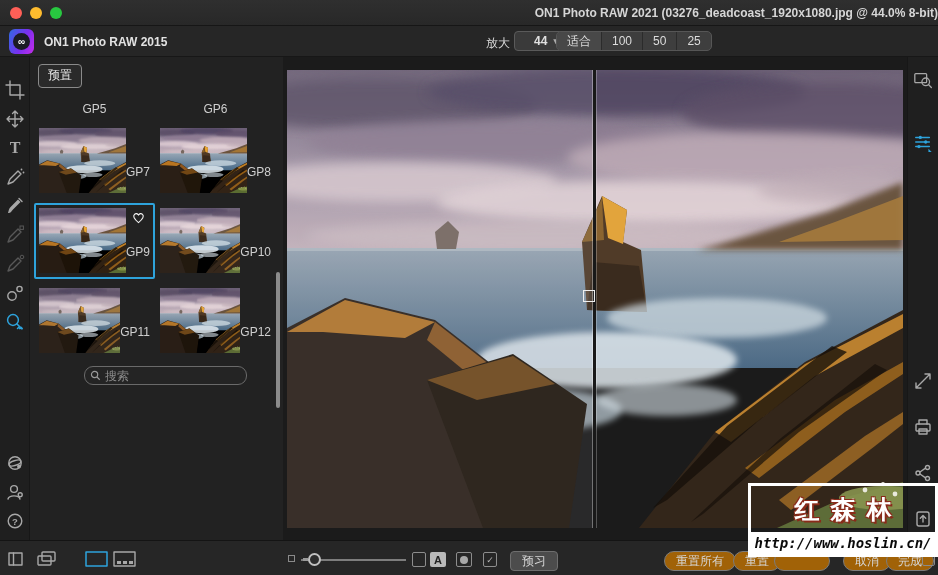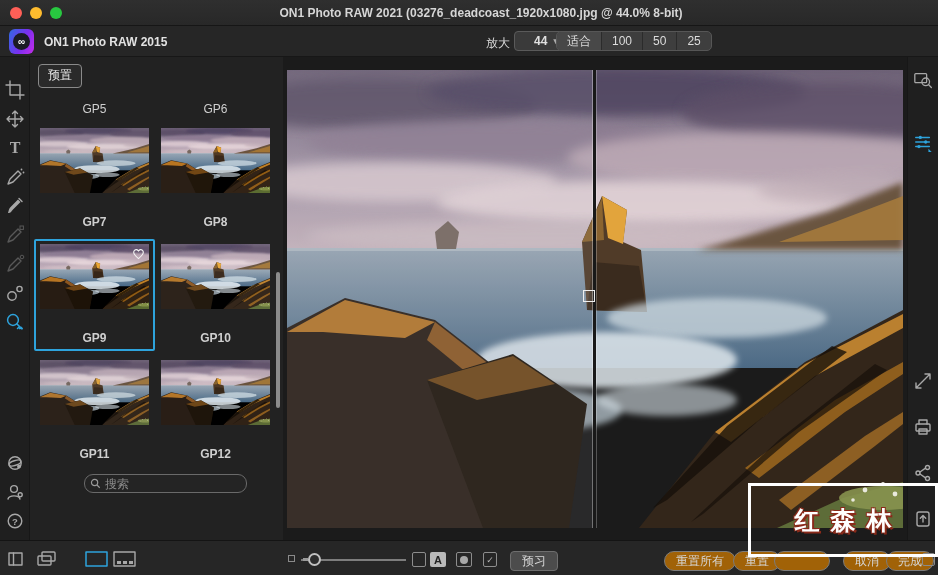--- a/index.html
+++ b/index.html
@@ -6,21 +6,21 @@
   html,body { width:938px; height:575px; overflow:hidden; background:#111;
     font-family:"Liberation Sans", sans-serif; -webkit-font-smoothing:antialiased; }
   .window { position:relative; width:938px; height:575px; background:#1e1e1e; overflow:hidden; }
 
   
   .titlebar { position:absolute; left:0; top:0; width:938px; height:26px;
     background:linear-gradient(#2f2f2f,#282828); border-bottom:1px solid #161616;
     display:flex; align-items:center; }
   .lights { position:absolute; left:10px; top:7px; display:flex; gap:8px; }
   .light { width:12px; height:12px; border-radius:50%; }
-  .title-text { width:100%; text-align:center; color:#d6d6d6; font-size:12px; font-weight:bold;margin-left:24px; }
+  .title-text { width:100%; text-align:right; color:#d6d6d6; font-size:12px; font-weight:bold;margin-left:24px; }
 
   
   .appbar { position:absolute; left:0; top:26px; width:938px; height:31px; background:#262626;
     border-bottom:1px solid #171717; }
   .on1-logo { position:absolute; left:9px; top:3px; width:25px; height:25px; border-radius:6px;
     background:linear-gradient(115deg,#2f6be0 0%,#7a2ff0 55%,#c52ce8 100%);
     display:flex; align-items:center; justify-content:center; }
   .on1-logo .inner { width:17px; height:17px; border-radius:50%; background:#1b1b24;
     color:#fff; font-size:10px; font-weight:bold; display:flex; align-items:center; justify-content:center; }
   .app-name { position:absolute; left:44px; top:9px; color:#e2e2e2; font-size:12px; font-weight:bold; }
@@ -60,21 +60,21 @@
   .cat-header .back svg { width:14px; height:14px; }
   .cat-title { color:#e4e4e4; font-size:13px; flex:1; }
   .grid-icon { width:14px; height:14px; }
   .grid-icon svg { width:14px; height:14px; }
 
   .partial-row { display:grid; grid-template-columns:121px 121px; padding:0 4px; margin-top:14px; }
   .partial-row .plabel { text-align:center; color:#cfcfcf; font-size:12px; }
 
   .pgrid { display:grid; grid-template-columns:121px 121px; padding:0 4px; margin-top:7px; row-gap:4px; }
   .pcell { border:2px solid transparent; border-radius:2px; padding:3px 3px 4px 3px;
-    display:flex; flex-direction:column; align-items:center; position:relative;font-weight:bold; }
+    display:flex; flex-direction:row; align-items:center; position:relative; }
   .pcell.selected { border-color:#2ea3dc; }
   .pthumb { width:109px; height:65px; background:#000; position:relative; overflow:hidden; }
   .pthumb svg { width:100%; height:100%; display:block; }
   .pcell .plabel { margin-top:22px; color:#cfcfcf; font-size:12px; }
   .fav { position:absolute; top:5px; right:7px; width:15px; height:14px; }
   .fav svg { width:15px; height:14px; }
   .t-f1 { filter:saturate(1.02); } .t-f2 { filter:saturate(1.1) contrast(1.03); }
   .t-f3 { filter:contrast(1.06) saturate(1.05); } .t-f4 { filter:brightness(1.03); }
   .t-f5 { filter:saturate(.95); } .t-f6 { filter:contrast(1.04); }
 
@@ -807,15 +807,16 @@
     <div class="btn obscured"></div>
     <div class="btn cancel">取消</div>
     <div class="btn done">完成</div>
     <div class="bb-right-icon"></div>
   </div>
 
   <div class="watermark">
     <div class="wm-top">
       <span class="wm-name">红森林</span>
     </div>
+    <div class="wm-url">http://www.hoslin.cn/</div>
   </div>
 
 </div>
 
 </body></html>

